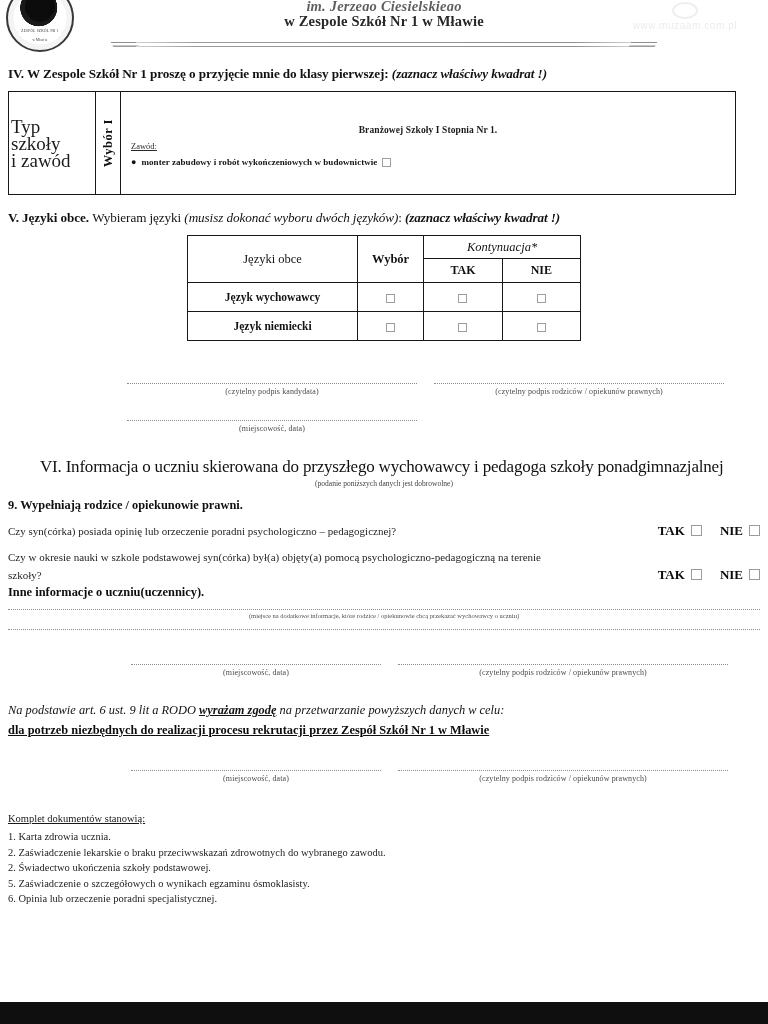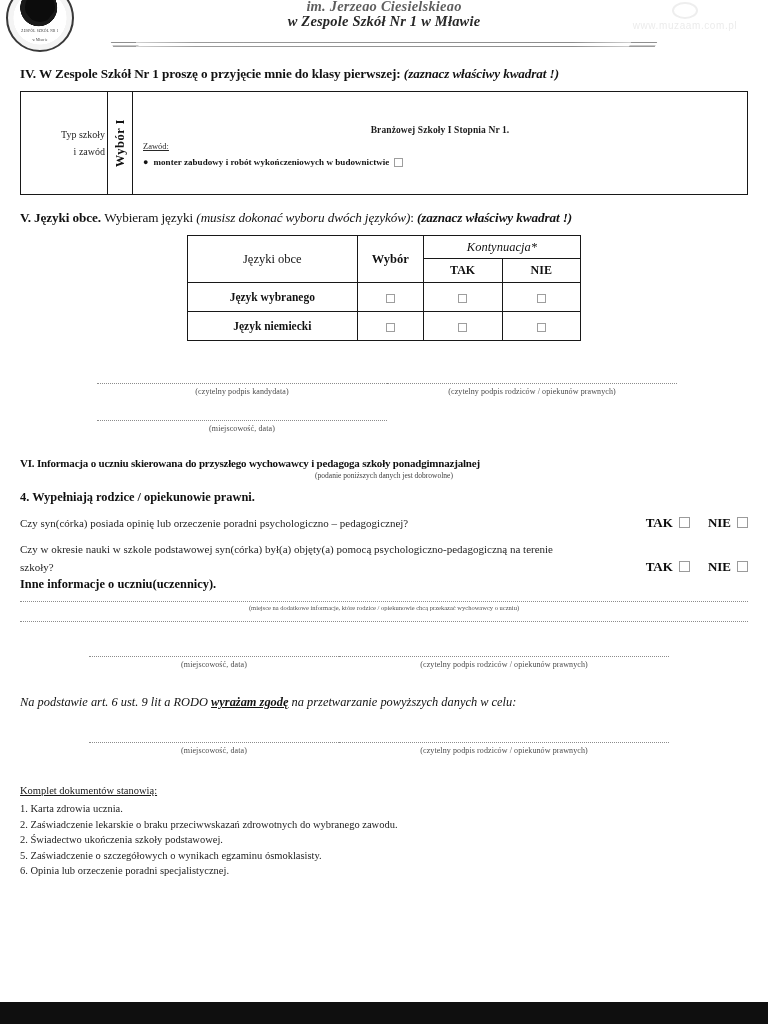--- a/index.html
+++ b/index.html
@@ -91,21 +91,20 @@
     font-size: 14.5px;
     color: #3d3d3d;
     line-height: 12px;
     height: 11px;
     overflow: hidden;
     letter-spacing: .2px;
     opacity: .82;
   }
   .hdr-line2 {
     font-weight: bold;
-    font-style: italic;
     font-size: 14.5px;
     color: #2a2a2a;
     line-height: 20px;
     letter-spacing: .2px;
   }
   .divider {
     position: relative;
     width: 516px;
     margin: 9px auto 0 auto;
     height: 12px;
@@ -144,21 +143,21 @@
   .watermark .wm-ring {
     width: 22px;
     height: 13px;
     border: 2px solid #ececec;
     border-radius: 50%;
     margin: 0 auto 1px auto;
   }
 
   
   .body-zone {
-    padding: 0 20px;
+    padding: 0 8px;
   }
   .sec-head {
     font-weight: bold;
     font-size: 13.2px;
     color: #141414;
     margin: 14px 0 9px 0;
     letter-spacing: -0.1px;
   }
   .sec-head .ital {
     font-style: italic;
@@ -180,22 +179,22 @@
     width: 728px;
     margin-left: 0;
     border: 1.6px solid #1a1a1a;
   }
   .tbl-iv td {
     border: 1.3px solid #1a1a1a;
     vertical-align: middle;
   }
   .cell-typ {
     width: 82px;
-    text-align: right;
-    font-size: 10px;
+    text-align: left;
+    font-size: 19px;
     line-height: 17px;
     color: #1d1d1d;
     padding: 6px 2px;
   }
   .cell-wybor {
     width: 24px;
     text-align: center;
     padding: 0;
   }
   .vert {
@@ -314,32 +313,34 @@
   }
   .cap {
     font-size: 8px;
     color: #4a4a4a;
     text-align: center;
     margin-top: 3px;
     letter-spacing: .1px;
   }
   .sigrow {
     display: flex;
-    justify-content: center;
+    justify-content: flex-end;
+    gap: 17px;
   }
   .sigblock-l { width: 290px; margin-left: 42px; }
   .sigblock-r { width: 290px; margin-right: 36px; }
 
   
   .sec6-head {
-    font-weight: bold;
-    font-size: 11px;
+    font-weight: normal;
+    font-size: 17px;
     color: #121212;
     text-align: left;
     letter-spacing: -0.2px;
+    margin-left: 32px;
   }
   .sec6-sub {
     font-size: 7.5px;
     color: #3f3f3f;
     text-align: center;
     margin-top: 2px;
   }
   .sec6-item {
     font-weight: bold;
     font-size: 12.4px;
@@ -487,21 +488,21 @@
               <tr>
             <td class="h-lang" rowspan="2">Języki obce</td>
             <td class="h-wybor" rowspan="2">Wybór</td>
             <td class="h-kont" colspan="2">Kontynuacja*</td>
           </tr>
           <tr>
             <td class="h-tak">TAK</td>
             <td class="h-nie">NIE</td>
           </tr>
           <tr>
-            <td class="r-lang">Język wybranego</td>
+            <td class="r-lang">Język wychowawcy</td>
             <td class="r-box"><span class="cb"></span></td>
             <td class="r-box"><span class="cb"></span></td>
             <td class="r-box"><span class="cb"></span></td>
           </tr>
           <tr>
             <td class="r-lang">Język niemiecki</td>
             <td class="r-box"><span class="cb"></span></td>
             <td class="r-box"><span class="cb"></span></td>
             <td class="r-box"><span class="cb"></span></td>
           </tr>
@@ -524,21 +525,21 @@
         <div class="sigblock-l">
           <div class="dotline"></div>
           <div class="cap">(miejscowość, data)</div>
         </div>
         <div class="sigblock-r"></div>
       </div>
 
       <div style="margin-top:24px;">
         <div class="sec6-head">VI. Informacja o uczniu skierowana do przyszłego wychowawcy i pedagoga szkoły ponadgimnazjalnej</div>
         <div class="sec6-sub">(podanie poniższych danych jest dobrowolne)</div>
-        <div class="sec6-item">4. Wypełniają rodzice / opiekunowie prawni.</div>
+        <div class="sec6-item">9. Wypełniają rodzice / opiekunowie prawni.</div>
 
         <div class="q-row">
           <div class="q-text">Czy syn(córka) posiada opinię lub orzeczenie poradni psychologiczno – pedagogicznej?</div>
           <div class="yn">
             <span>TAK</span><span class="sp"></span><span class="cb-lg"></span><span class="gap"></span><span>NIE</span><span class="sp"></span><span class="cb-lg"></span>
           </div>
         </div>
 
         <div class="q2-wrap">
           <div>Czy w okresie nauki w szkole podstawowej syn(córka) był(a) objęty(a) pomocą psychologiczno-pedagogiczną na terenie</div>
@@ -567,20 +568,21 @@
           <div class="cap">(miejscowość, data)</div>
         </div>
         <div style="width:330px; margin-right:32px;">
           <div class="dotline"></div>
           <div class="cap">(czytelny podpis rodziców / opiekunów prawnych)</div>
         </div>
       </div>
 
       <div style="margin-top:26px;">
         <div class="rodo1"><span>Na podstawie art. 6 ust. 9 lit a   RODO   </span><span class="rodo-em">wyrażam zgodę</span><span> na przetwarzanie powyższych danych w celu:</span></div>
+        <div class="rodo2">dla potrzeb niezbędnych do realizacji procesu rekrutacji przez Zespół Szkół Nr 1 w Mławie</div>
       </div>
 
       <div class="sigrow" style="margin-top:32px;">
         <div style="width:250px; margin-left:22px;">
           <div class="dotline"></div>
           <div class="cap">(miejscowość, data)</div>
         </div>
         <div style="width:330px; margin-right:32px;">
           <div class="dotline"></div>
           <div class="cap">(czytelny podpis rodziców / opiekunów prawnych)</div>

